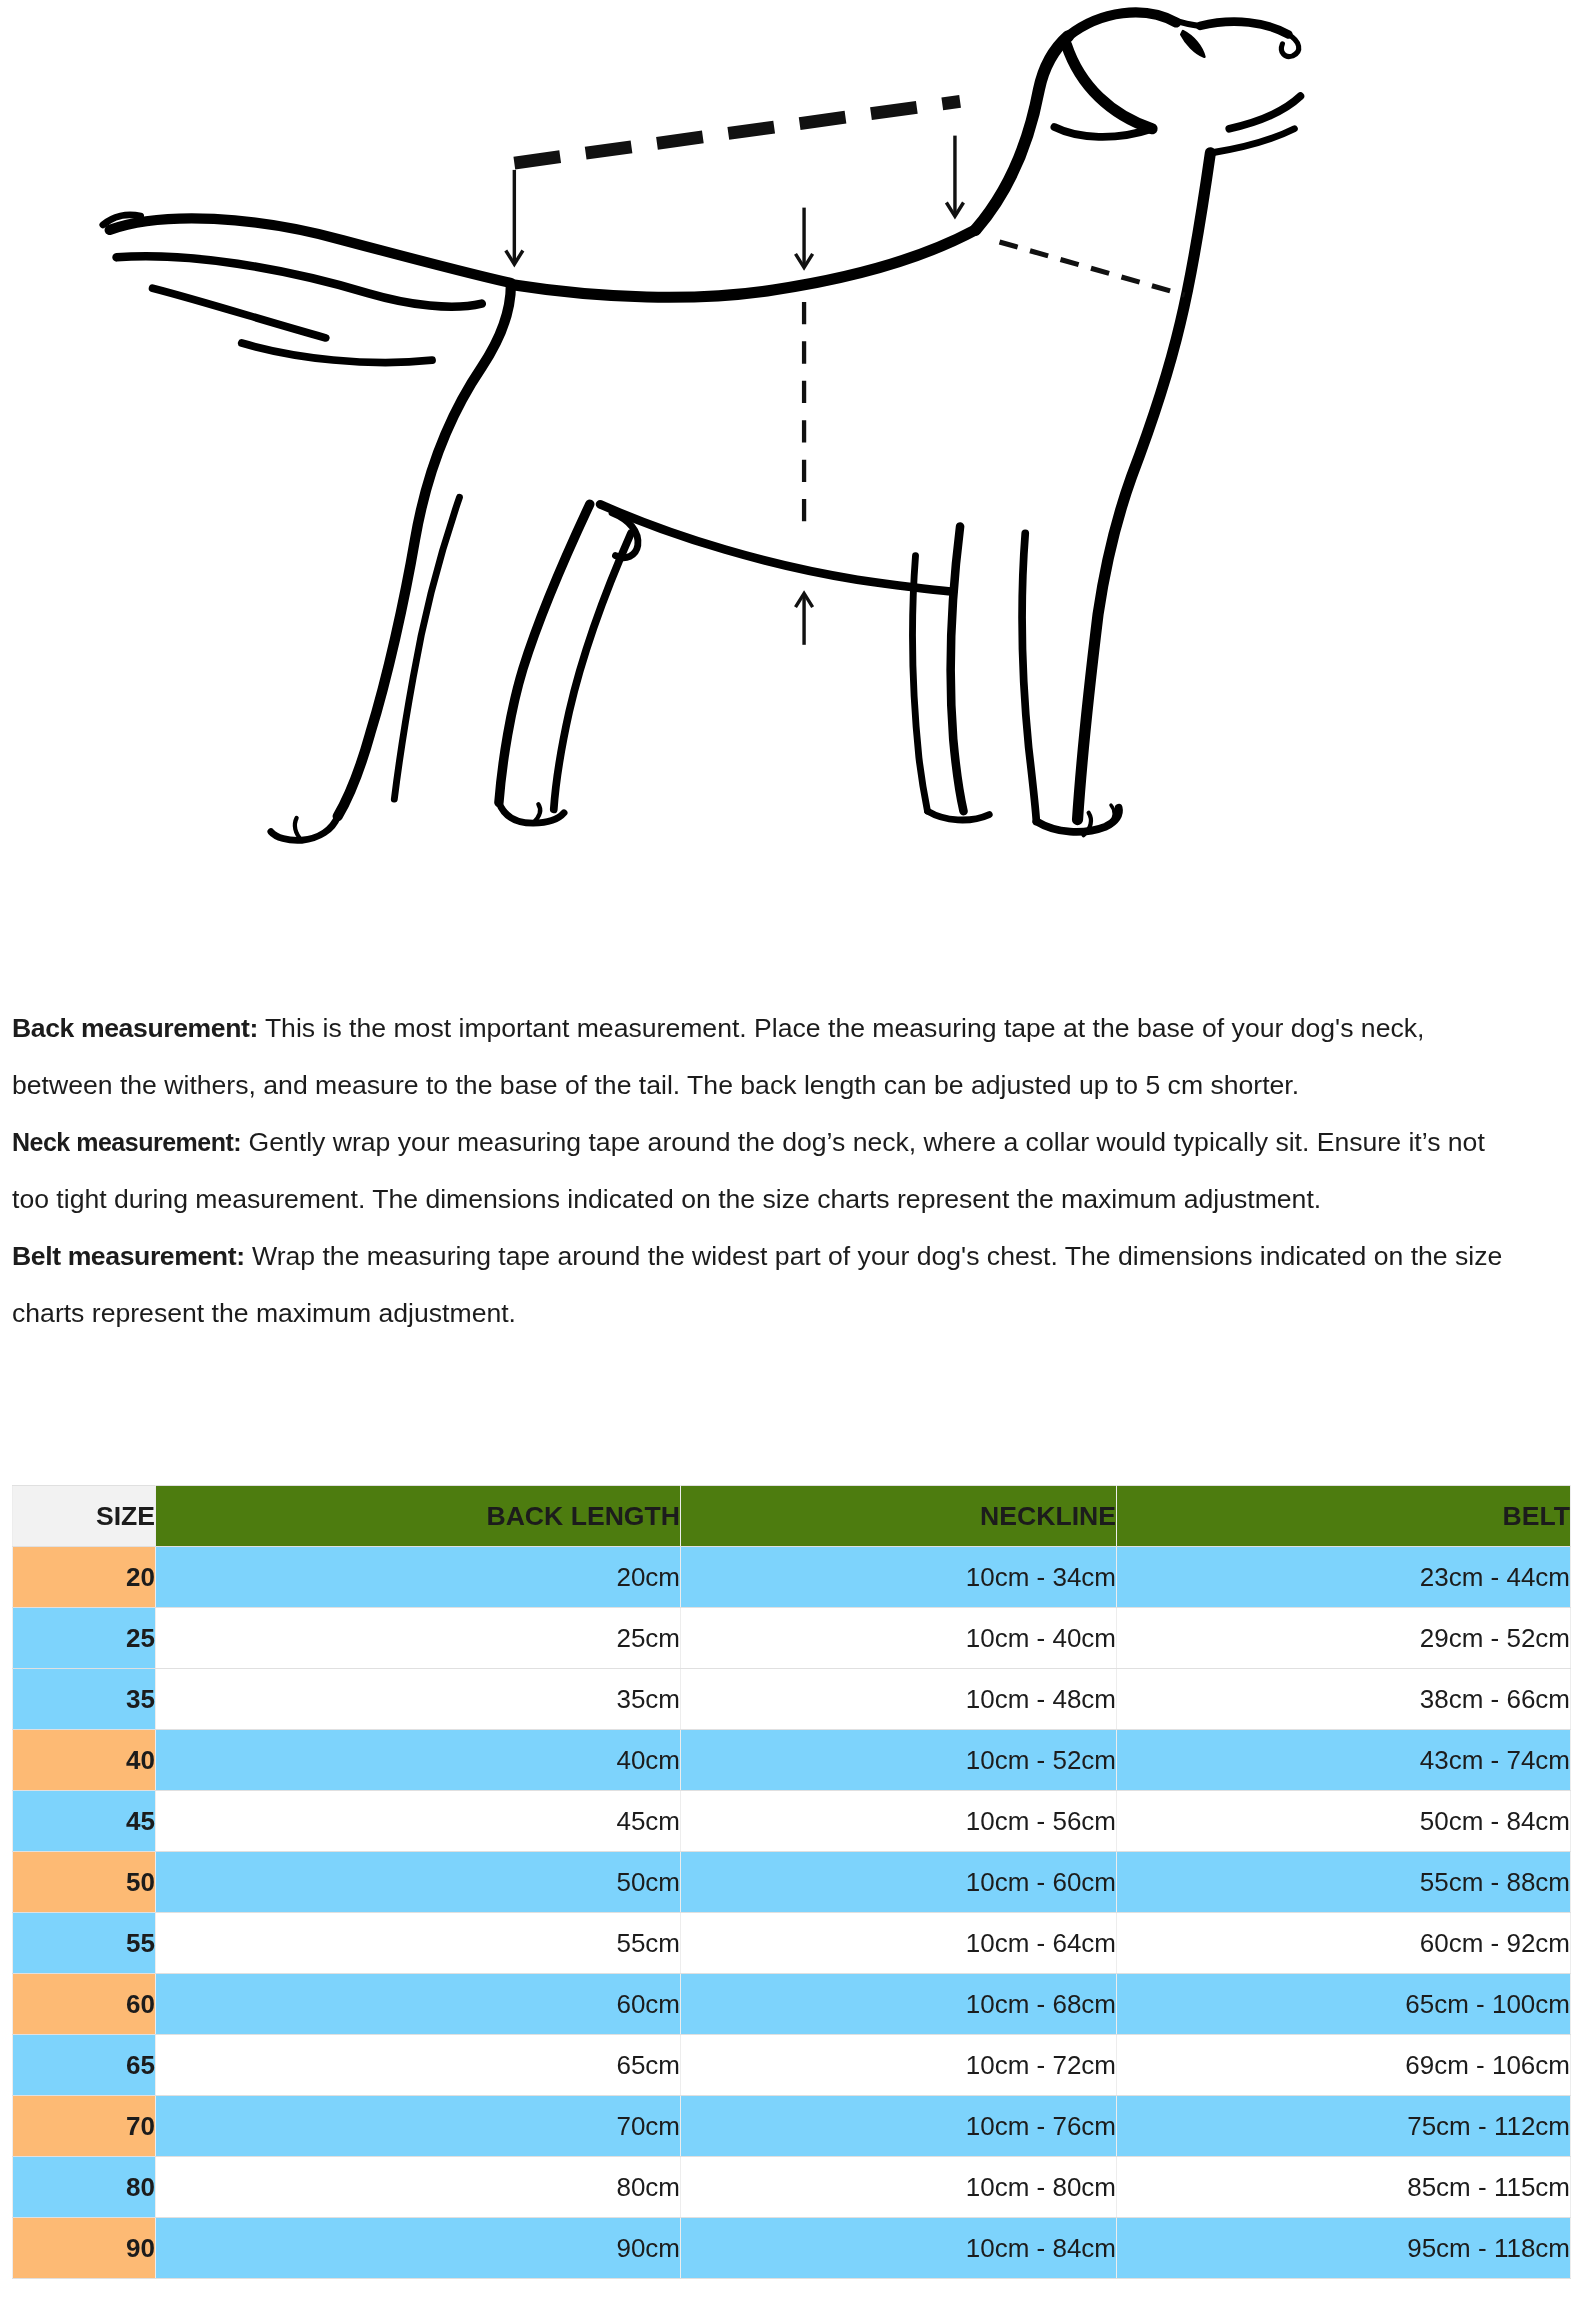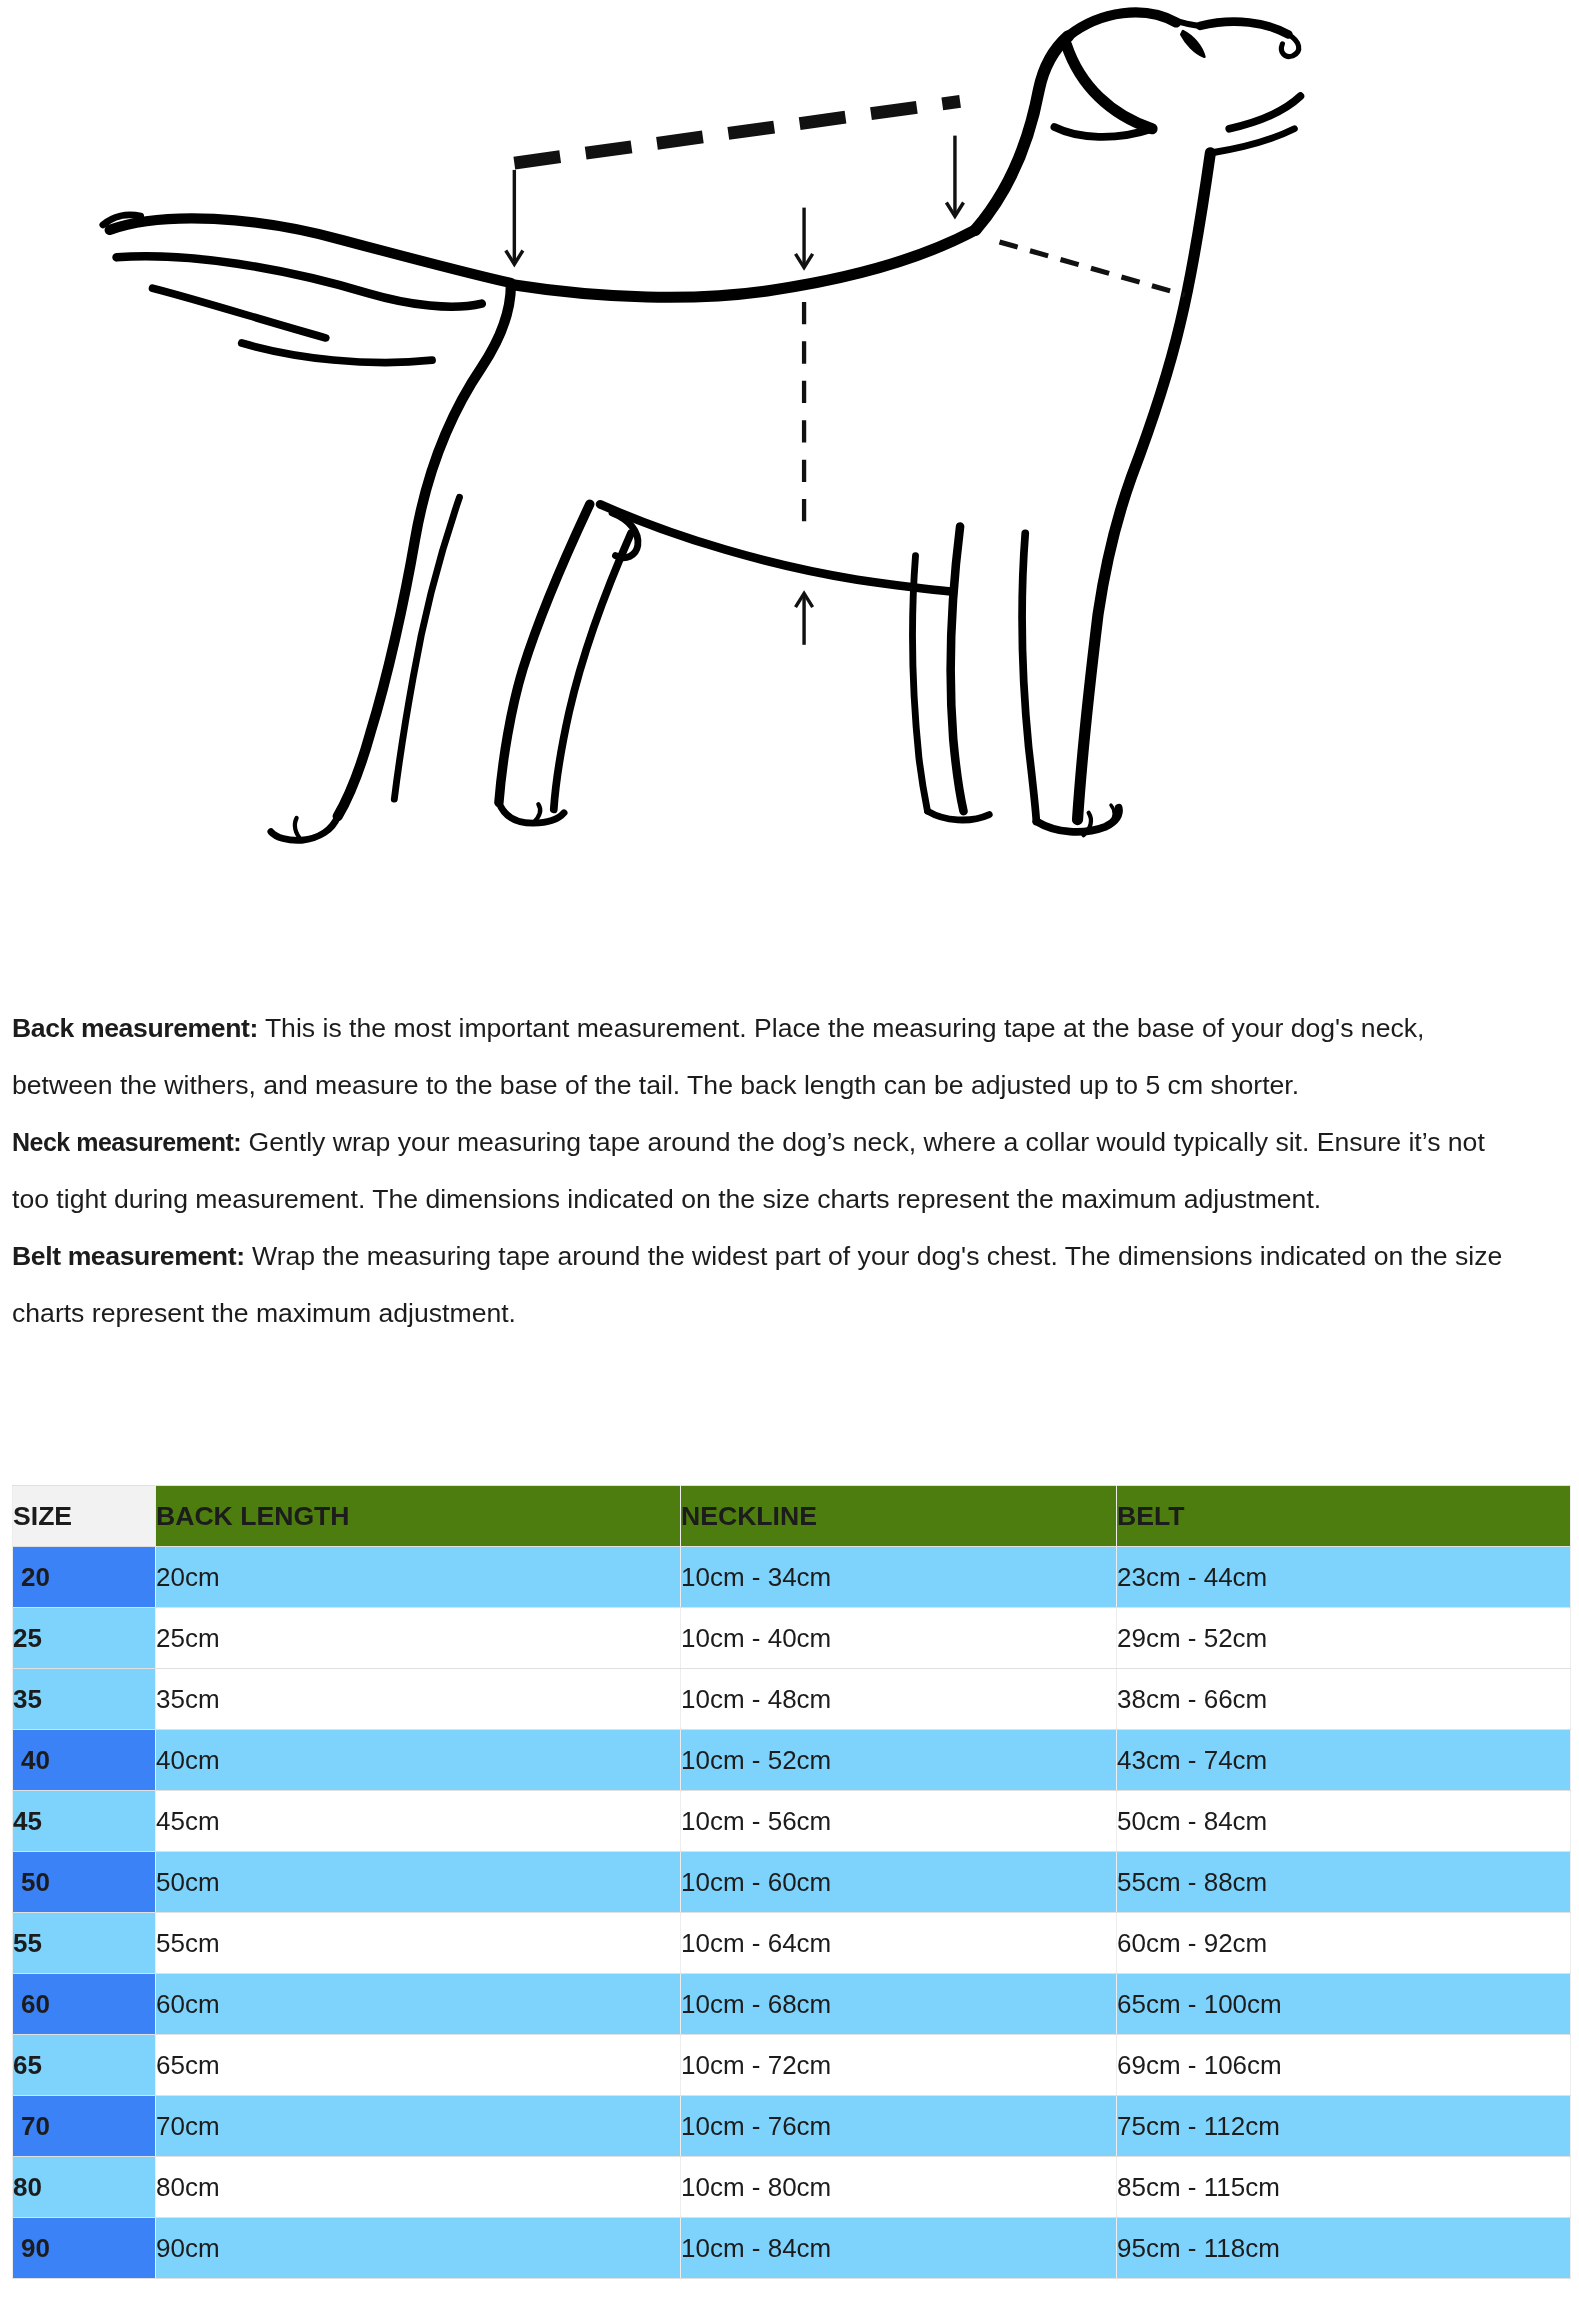--- a/index.html
+++ b/index.html
@@ -12,30 +12,30 @@
   .text-block{position:absolute;top:1000px;left:12px;width:1506px;}
   .text-block p{margin:0;font-size:26.6px;line-height:57px;color:#1c1c1c;}
   .lead{font-weight:bold;letter-spacing:-0.4px;}
   .lead-small{font-weight:bold;font-size:25px;letter-spacing:-0.5px;}
   table.size-table{
     position:absolute;top:1485px;left:12px;width:1557px;
     border-collapse:collapse;table-layout:fixed;
     font-size:26px;color:#1c1c1c;
   }
   .size-table th,.size-table td{
-    height:60px;text-align:left;vertical-align:middle;
+    height:60px;text-align:right;vertical-align:middle;
     border-top:0.9px solid #e0e0e0;border-bottom:0.9px solid #e0e0e0;
     border-left:0.9px solid #ededed;border-right:0.9px solid #ededed;
     padding:0;overflow:hidden;white-space:nowrap;
   }
   .size-table th{font-weight:bold;font-size:26.6px;background:#4d7c0f;}
   .size-table th.size-col{background:#f2f2f2;}
   .size-table td.size-col{background:#7dd3fc;font-weight:bold;}
   .size-table tr.stripe td{background:#7dd3fc;}
-  .size-table tr.stripe td.size-col{background:#3b82f6;padding-left:8px;}
+  .size-table tr.stripe td.size-col{background:#fdba74;padding-left:8px;}
 </style>
 </head>
 <body>
 
 <div class="diagram">
 <svg width="1579" height="909" viewBox="0 0 1842 1060" xmlns="http://www.w3.org/2000/svg">
   <g stroke="#000000" fill="none" stroke-linecap="round" stroke-linejoin="round">
 
     <path d="M 120,262 C 132,252 148,248 164,252" stroke-width="8"></path>
     <path d="M 128,268 C 190,246 300,252 400,280 C 490,304 552,320 596,330" stroke-width="12"></path>

